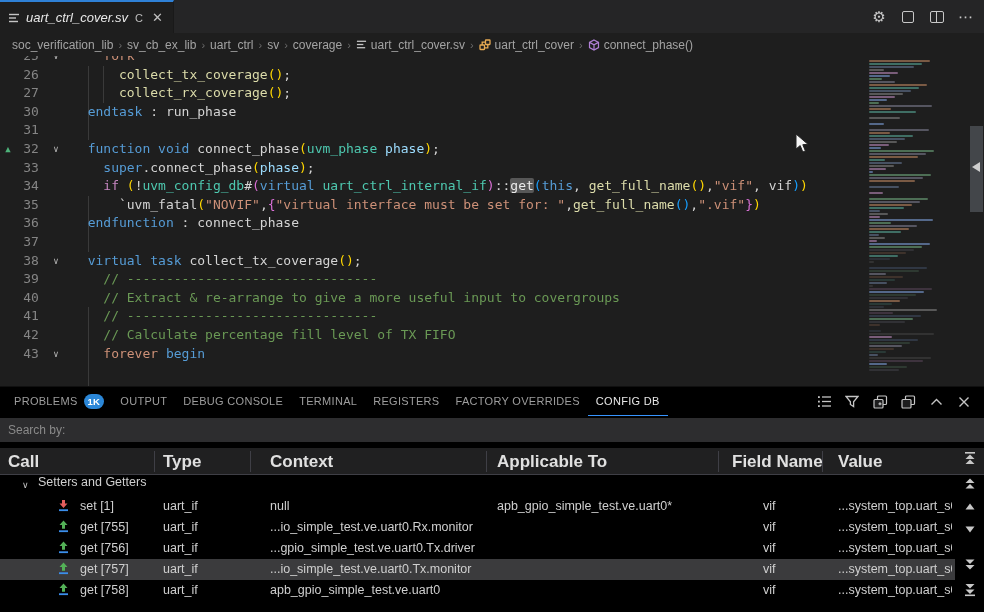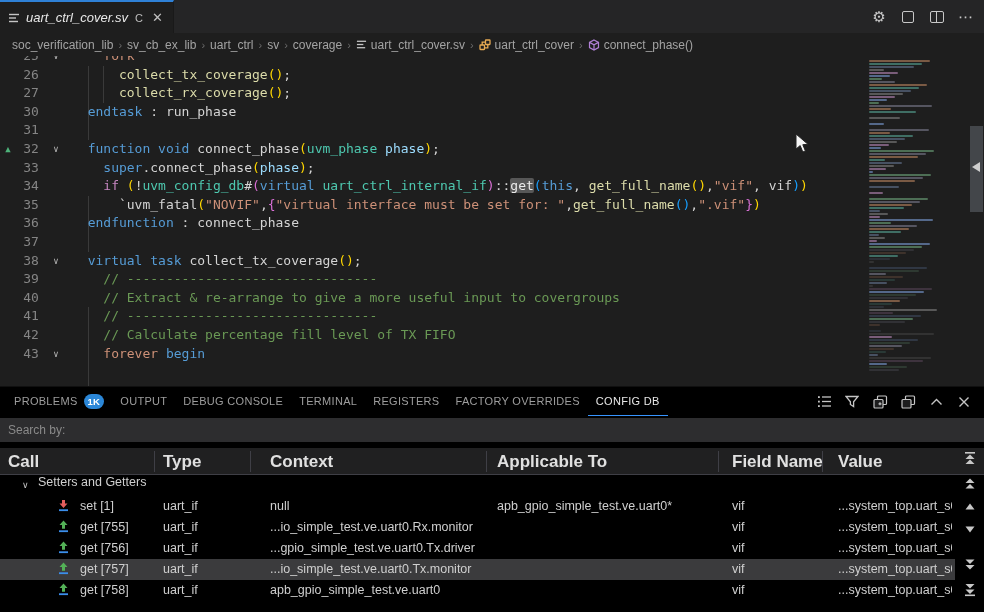--- a/index.html
+++ b/index.html
@@ -74,21 +74,21 @@
   .hcell { position:absolute; top:0; height:27px; line-height:27px; font-size:17px; font-weight:bold; color:#e0e0e0; cursor:pointer; }
   .hsep { position:absolute; top:3px; width:1px; height:21px; background:#3f3f46; }
   .tbody { position:absolute; left:0; top:88px; width:955px; height:138px; }
   .trow { position:absolute; left:0; width:955px; height:21px; font-size:12.5px; color:#cfcfcf; cursor:pointer; }
   .trow.sel { background:#3b3b3d; }
   .tcell { position:absolute; top:0; height:21px; line-height:21px; white-space:nowrap; overflow:hidden; }
   .grp-chev { position:absolute; left:22px; top:0; height:21px; line-height:20px; font-size:9px; color:#c5c5c5; }
   .grp-label { position:absolute; left:38px; }
   .rowicon { position:absolute; left:57px; top:3px; }
   .c-call{left:80px;width:74px} .c-type{left:163px;width:84px} .c-ctx{left:270px;width:214px}
-  .c-appl{left:497px;width:218px} .c-field{left:732px;width:88px} .c-val{left:838px;width:114px;text-align:right}
+  .c-appl{left:497px;width:218px} .c-field{left:763px;width:88px} .c-val{left:838px;width:114px;text-align:right}
   .rail { position:absolute; left:955px; top:61px; width:29px; height:165px; }
   .railicon { position:absolute; left:8px; width:14px; height:14px; cursor:pointer; }
 </style>
 </head>
 <body>
 
 <div class="tabbar">
   <div class="tab">
     <span class="fileicon">
       <svg width="12" height="12" viewBox="0 0 12 12">

